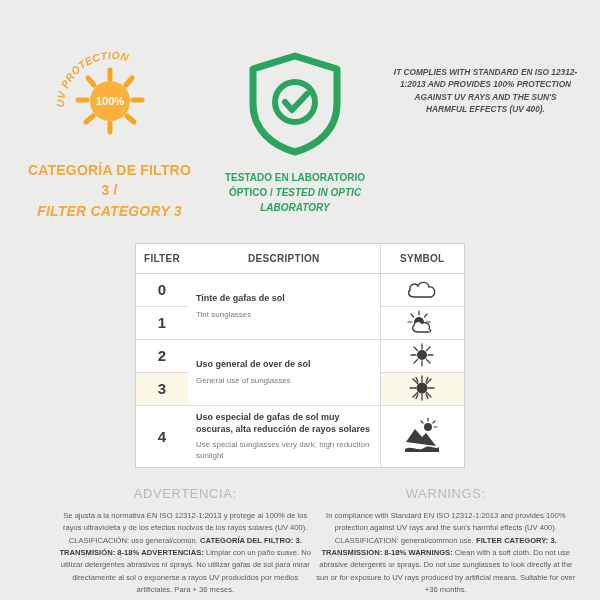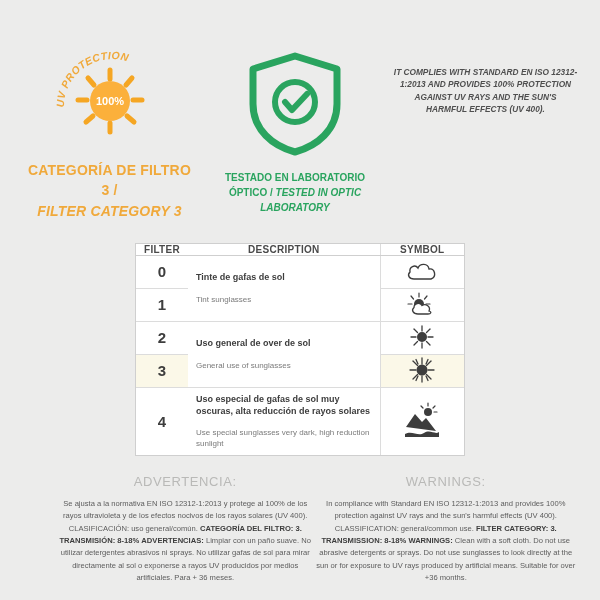--- a/index.html
+++ b/index.html
@@ -93,21 +93,21 @@
   }
   table.filters {
     width: 100%;
     border-collapse: collapse;
     font-size: 9px;
   }
   table.filters th {
     font-size: 10px;
     font-weight: bold;
     color: #4a4a4a;
-    padding: 0 2px;
+    padding: 9px 2px;
     border-bottom: 1px solid #cfcfcf;
     letter-spacing: .3px;
   }
   table.filters td {
     border-top: 1px solid #dcdcdc;
     vertical-align: middle;
   }
   .col-filter { width: 52px; text-align: center; }
   .col-symbol { width: 84px; text-align: center; }
   .num {
@@ -121,21 +121,21 @@
   .desc-es {
     font-size: 9px;
     font-weight: bold;
     color: #3d3d3d;
     line-height: 1.3;
   }
   .desc-en {
     font-size: 8px;
     color: #7b7b7b;
     line-height: 1.3;
-    margin-top: 11px;
+    margin-top: 5px;
   }
   .desc-cell { padding: 6px 8px; }
   .sym-cell { padding: 2px; }
   .row-high { background: #fbf8e8; }
   .vline { border-left: 1px solid #dcdcdc; }
 
   
   .warn-row {
     display: flex;
     justify-content: center;

